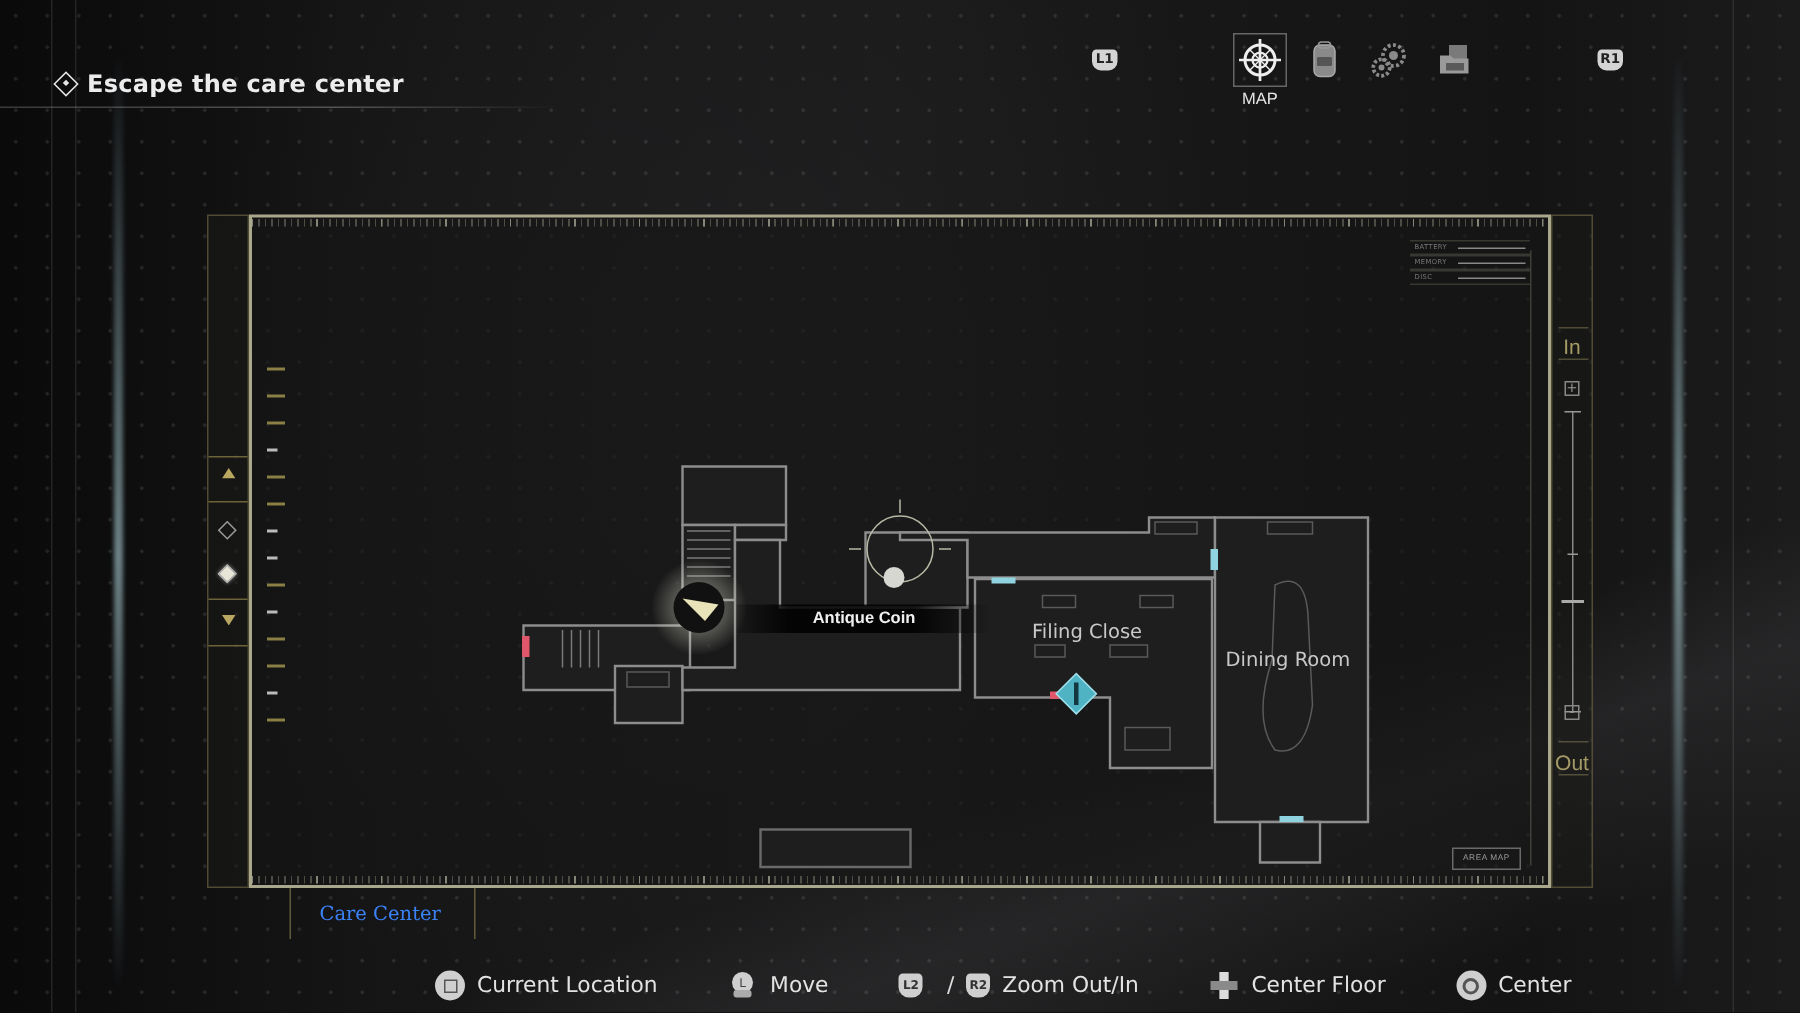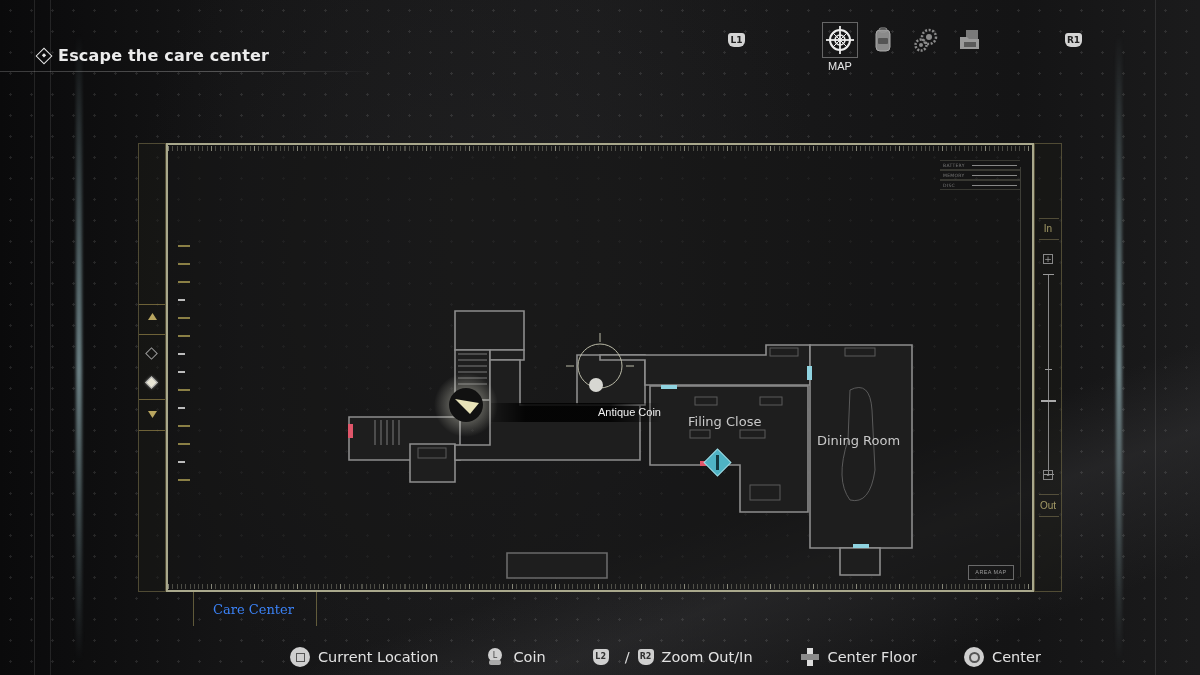--- a/index.html
+++ b/index.html
@@ -75,21 +75,21 @@
 
   .tick-col { position: absolute; left: 10px; top: 100px; width: 14px; }
   .tick { position: absolute; height: 2px; }
 
   .stats { position: absolute; left: 772px; top: 15px; width: 80px; }
   .stat-row { display: flex; align-items: center; height: 10px; border-bottom: 1px solid rgba(140,140,120,0.3); border-top: 1px solid rgba(140,140,120,0.3); margin-bottom: 0; font-size: 4.5px; color: #777; letter-spacing: 0.3px; }
   .stat-row span { width: 32px; padding-left: 3px; }
   .stat-row i { flex: 1; height: 1px; background: #888; margin-right: 3px; position: relative; }
   .stat-line-v { position: absolute; left: 852px; top: 22px; width: 1px; height: 410px; background: rgba(140,140,120,0.35); }
 
-  .zoom-rail .cell { position: absolute; left: 0; width: 26px; text-align: center; color: #a39a66; font-size: 10px; font-family: "Liberation Sans", sans-serif; }
+  .zoom-rail .cell { position: absolute; left: 0; width: 26px; text-align: center; color: #a39a66; font-size: 14px; font-family: "Liberation Sans", sans-serif; }
   .zoom-rail .sep { position: absolute; left: 4px; width: 20px; height: 1px; background: rgba(140,130,90,0.5); }
   .zoom-box { position: absolute; left: 8px; width: 10px; height: 10px; border: 1px solid #888; color: #999; font-size: 9px; line-height: 8px; text-align: center; }
   .zoom-track { position: absolute; left: 13px; top: 130px; width: 1px; height: 200px; background: #888; }
   .zoom-mark { position: absolute; height: 1px; background: #999; }
 
   .area-map-btn {
     position: absolute; left: 800px; top: 420px; width: 46px; height: 15px;
     border: 1px solid rgba(160,160,160,0.6); color: #999; font-size: 5.5px; text-align: center; line-height: 13px;
     font-family: "Liberation Sans", sans-serif; letter-spacing: 0.4px;
   }
@@ -98,21 +98,21 @@
     position: absolute; left: 213px; top: 602px; font-family: "DejaVu Serif", serif; font-size: 13px; color: #3b82f6;
   }
   .loc-sep { position: absolute; top: 592px; width: 1px; height: 34px; background: rgba(160,150,90,0.55); }
 
   
   .map-svg { position: absolute; left: 0; top: 0; }
 
   .item-label {
     position: absolute; left: 491px; top: 403px; width: 170px; height: 19px;
     background: linear-gradient(90deg, rgba(0,0,0,0.2), rgba(0,0,0,0.85) 20%, rgba(0,0,0,0.85) 70%, rgba(0,0,0,0.0));
-    color: #f0f0f0; font-size: 11px; line-height: 19px; text-align: right; font-family: "Liberation Sans", sans-serif;
+    color: #f0f0f0; font-size: 11px; line-height: 19px; text-align: center; font-family: "Liberation Sans", sans-serif; font-weight: bold;
   }
   .room-label { position: absolute; color: #c9c9c9; font-size: 13px; font-family: "DejaVu Sans", sans-serif; }
 
   
   .controls { position: absolute; left: 290px; top: 645px; display: flex; align-items: center; height: 24px; font-size: 14.5px; color: #e2e2e2; font-family: "DejaVu Sans", sans-serif; gap: 31px; }
   .controls .ctl { display: flex; align-items: center; margin-right: 16px; }
   .controls .ctl .glyph { margin-right: 8px; display: inline-flex; align-items: center; justify-content: center; }
   .btn-circle { width: 20px; height: 20px; border-radius: 50%; background: #cfcfcf; display: flex; align-items: center; justify-content: center; }
   .shoulder-sm { width: 16px; height: 16px; border-radius: 3px 3px 7px 7px; background: #cfcfcf; color: #333; font-size: 8px; font-weight: bold; text-align: center; line-height: 16px; }
   .slash { margin: 0 8px; color: #ddd; }
@@ -345,21 +345,21 @@
     <span>Current Location</span>
   </div>
   <div class="ctl">
     <span class="glyph">
       <svg width="20" height="20" viewBox="0 0 20 20">
           <circle cx="10" cy="8" r="7" fill="#cfcfcf"></circle>
           <rect x="4" y="13" width="12" height="5" rx="2" fill="#aaa"></rect>
           <text x="10" y="11" font-size="8" text-anchor="middle" fill="#444" font-family="DejaVu Sans, sans-serif">L</text>
         </svg>
     </span>
-    <span>Coin</span>
+    <span>Move</span>
   </div>
   <div class="ctl">
     <span class="glyph shoulder-sm">L2</span>
     <span class="slash">/</span>
     <span class="glyph shoulder-sm">R2</span>
     <span>Zoom Out/In</span>
   </div>
   <div class="ctl">
     <span class="glyph">
       <svg width="20" height="20" viewBox="0 0 20 20">

